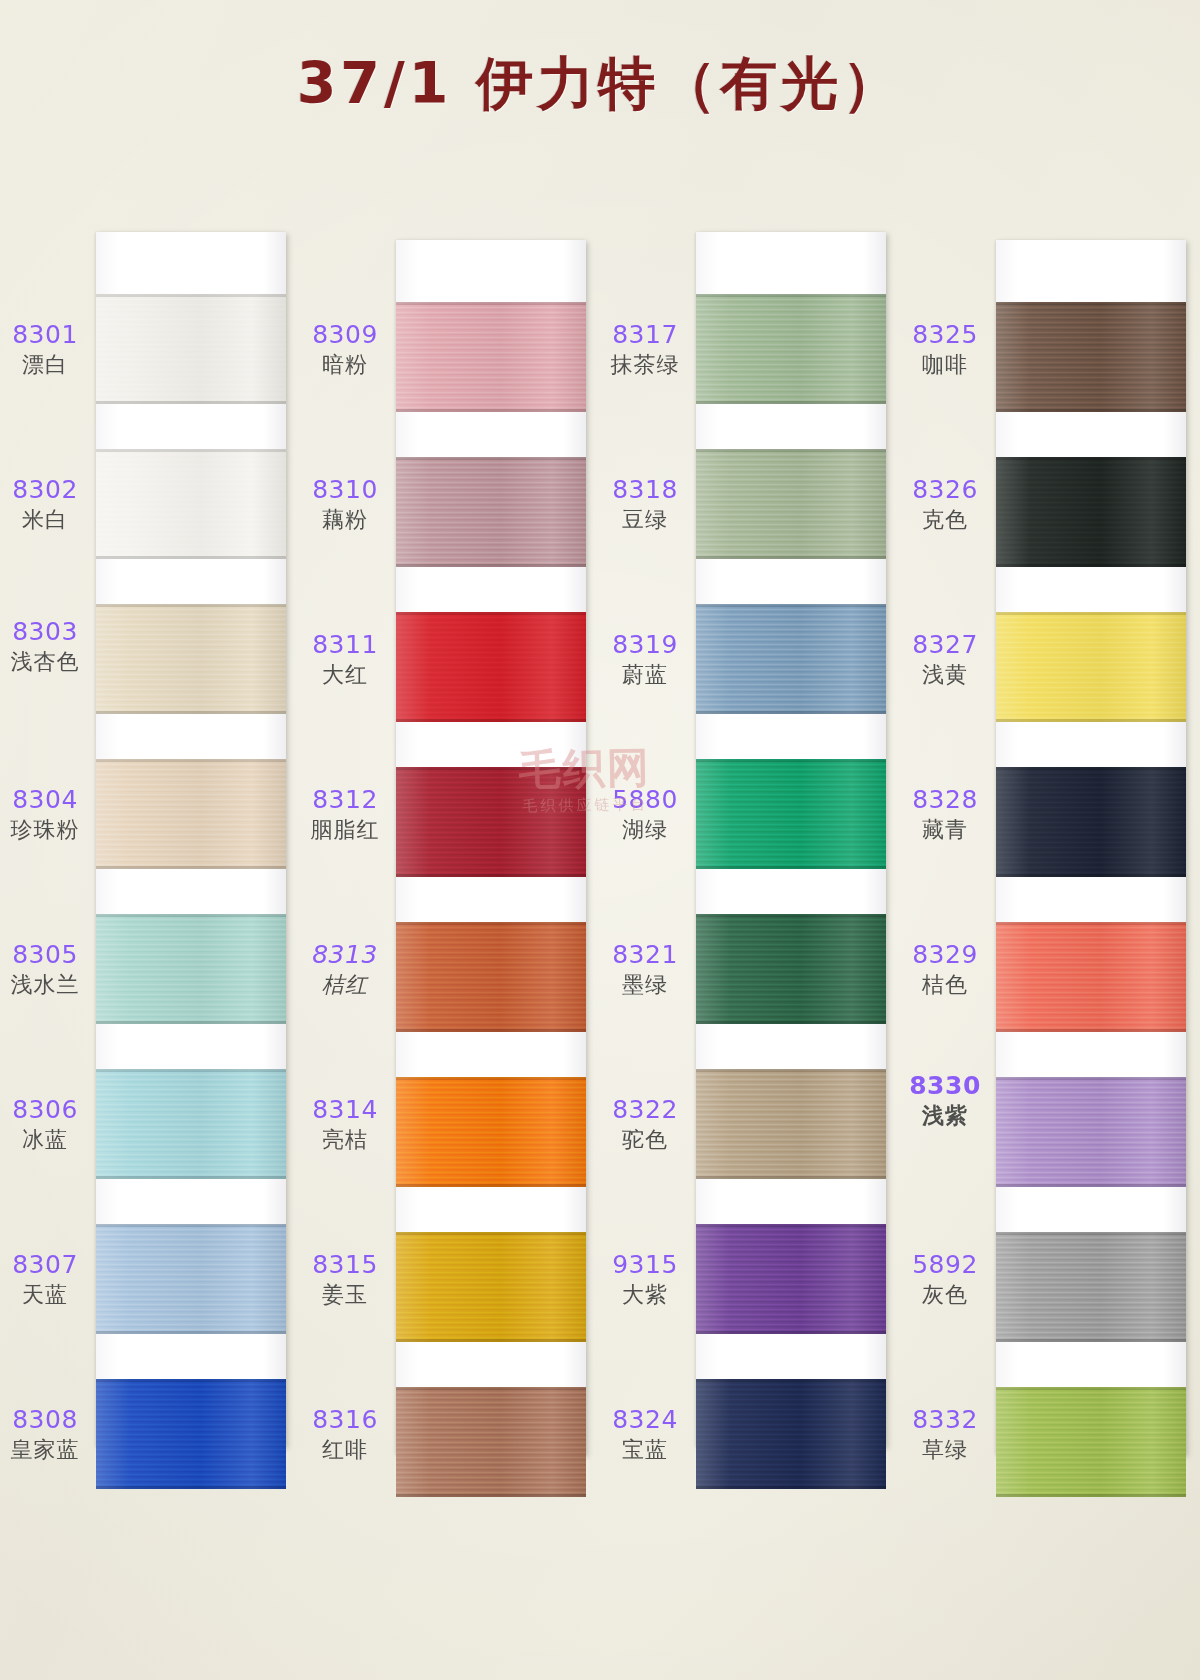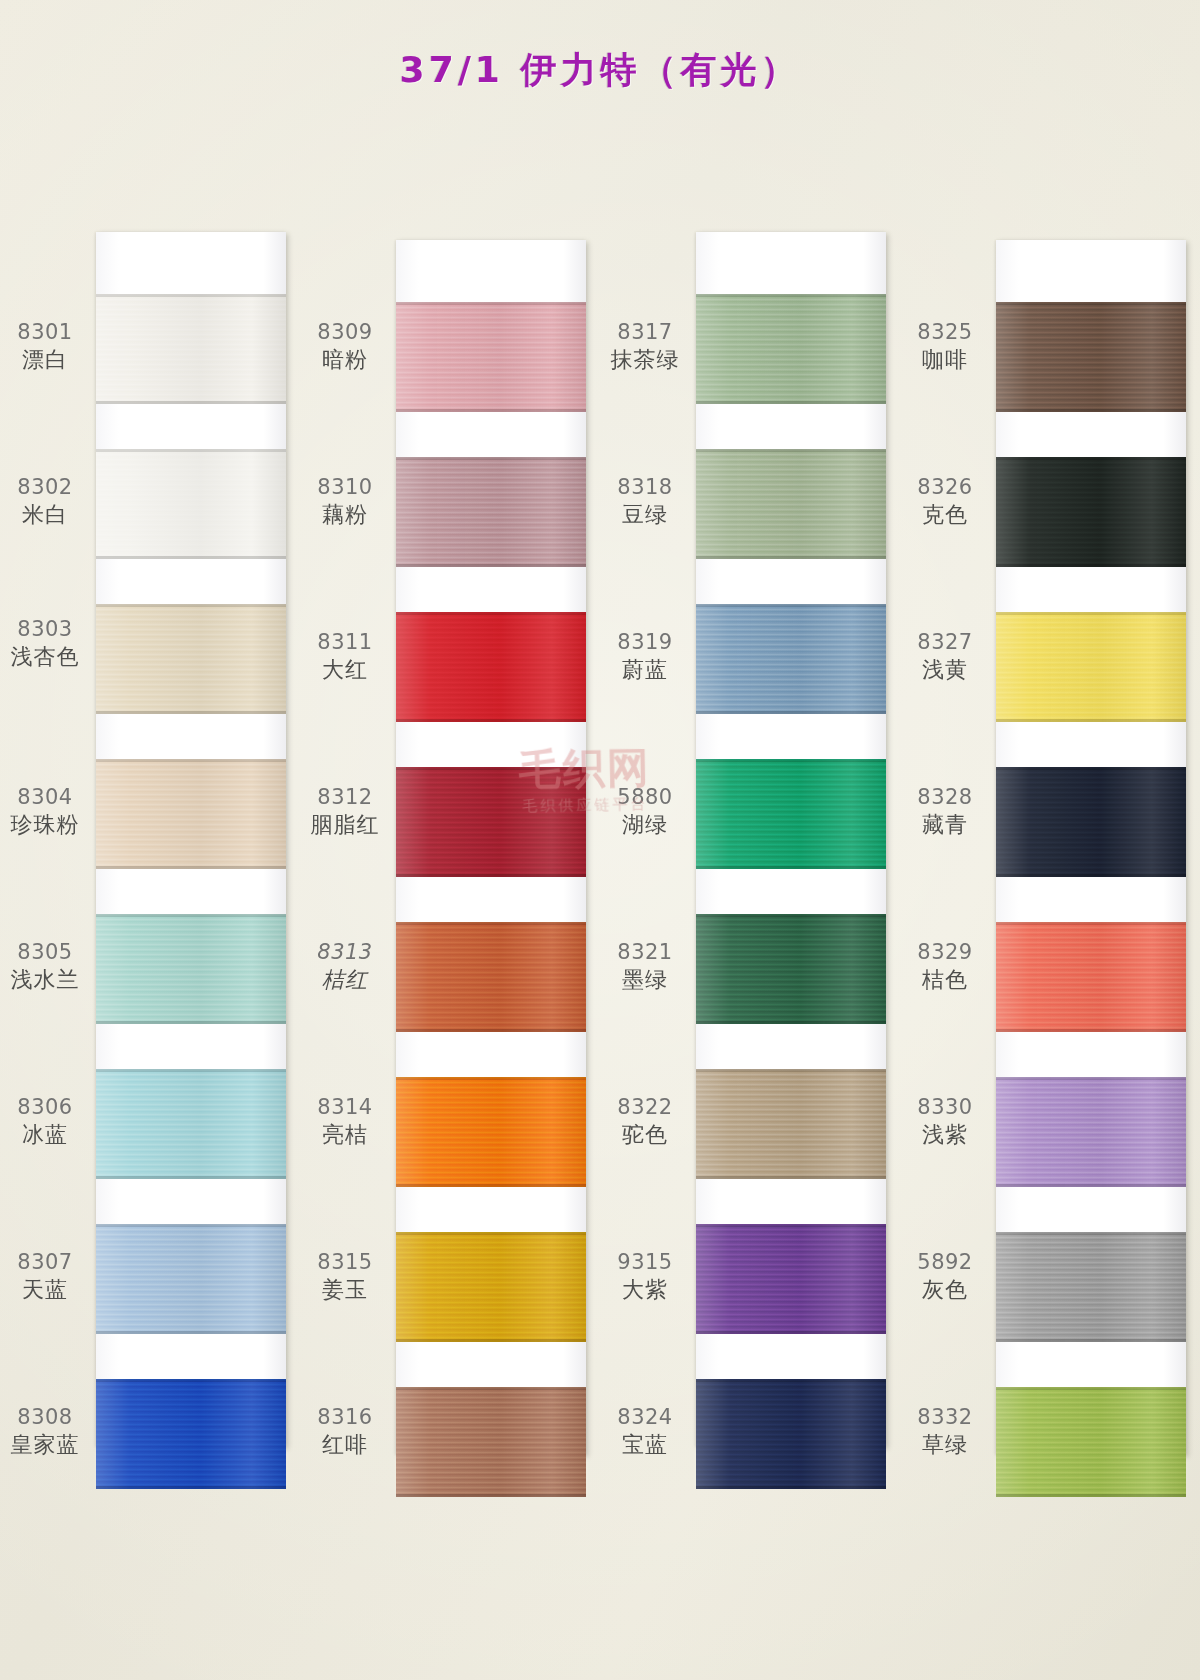--- a/index.html
+++ b/index.html
@@ -23,24 +23,24 @@
     pointer-events: none;
   }
 
   .page-title {
     position: absolute;
     top: 46px;
     left: 0;
     width: 1200px;
     text-align: center;
     font-family: "DejaVu Sans", "Liberation Sans", sans-serif;
-    font-size: 36px;
+    font-size: 57px;
     font-weight: 700;
     letter-spacing: 4px;
-    color: #a21caf;
+    color: #7f1d1d;
     text-shadow: 1px 1px 0 rgba(255,255,255,0.55), -1px 0 0 rgba(120,120,115,0.25);
     z-index: 6;
   }
 
   .board {
     position: absolute;
     top: 232px;
     left: 0;
     width: 1200px;
     height: 1230px;
@@ -64,23 +64,23 @@
     position: absolute;
     right: 6px;
     width: 90px;
     text-align: center;
     color: #5d5d5a;
     line-height: 1.28;
     font-family: "DejaVu Sans", "Liberation Sans", sans-serif;
   }
   .label .code {
     display: block;
-    font-size: 21px;
+    font-size: 25px;
     letter-spacing: 0.5px;
-    color: #737373;
+    color: #8b5cf6;
   }
   .label .name {
     display: block;
     font-size: 22px;
     letter-spacing: 1px;
     color: #4f4f4d;
   }
 
   
   .strip {
@@ -479,21 +479,21 @@
           <span class="name">浅黄</span>
         </div>
         <div class="label" style="top: 552px; text-align: center;">
           <span class="code">8328</span>
           <span class="name">藏青</span>
         </div>
         <div class="label" style="top: 707px;">
           <span class="code">8329</span>
           <span class="name">桔色</span>
         </div>
-        <div class="label" style="top: 862px;">
+        <div class="label" style="top: 838px; font-weight: bold;">
           <span class="code">8330</span>
           <span class="name">浅紫</span>
         </div>
         <div class="label" style="top: 1017px;">
           <span class="code">5892</span>
           <span class="name">灰色</span>
         </div>
         <div class="label" style="top: 1172px;">
           <span class="code">8332</span>
           <span class="name">草绿</span>

